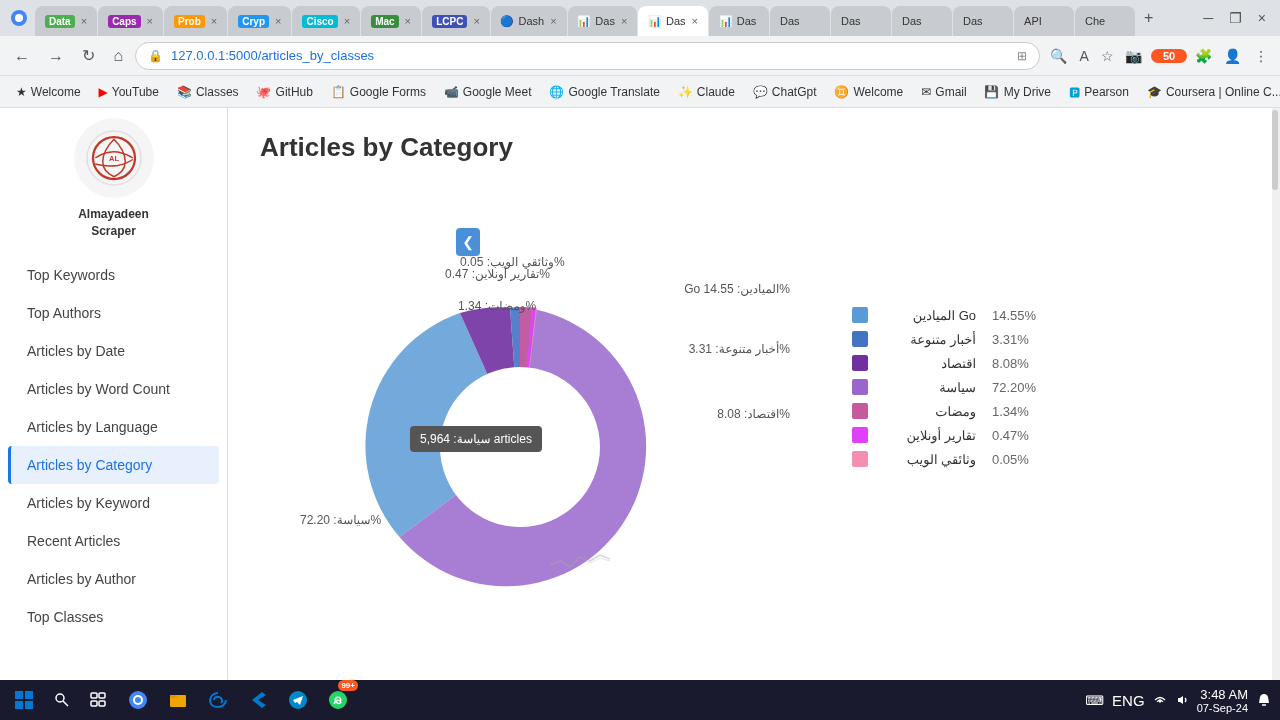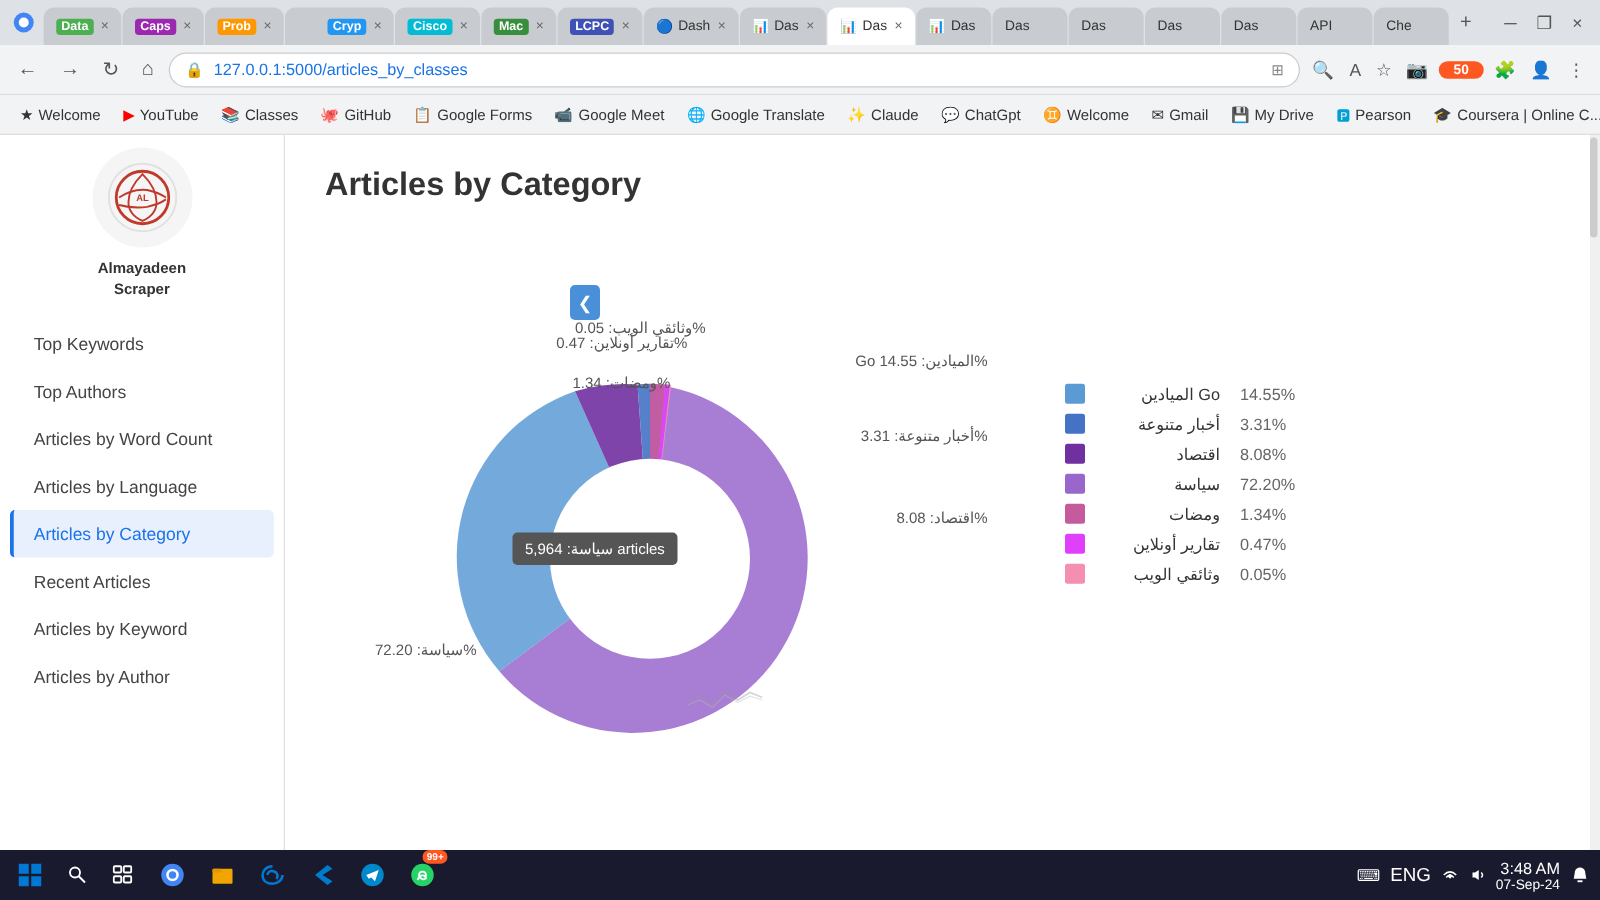--- a/index.html
+++ b/index.html
@@ -94,21 +94,21 @@
     </div>
     <div class="tab">
       <span style="background:#9C27B0;color:white;padding:1px 4px;border-radius:3px;font-size:10px;font-weight:bold;">Caps</span>
       <span class="tab-close">×</span>
     </div>
     <div class="tab">
       <span style="background:#FF9800;color:white;padding:1px 4px;border-radius:3px;font-size:10px;font-weight:bold;">Prob</span>
       <span class="tab-close">×</span>
     </div>
     <div class="tab">
-      <span style="background:#2196F3;color:white;padding:1px 4px;border-radius:3px;font-size:10px;font-weight:bold;margin-left:24px;">Cryp</span>
+      <span style="background:#2196F3;color:white;padding:1px 4px;border-radius:3px;font-size:10px;font-weight:bold;">Cryp</span>
       <span class="tab-close">×</span>
     </div>
     <div class="tab">
       <span style="background:#00BCD4;color:white;padding:1px 4px;border-radius:3px;font-size:10px;font-weight:bold;text-align:right;">Cisco</span>
       <span class="tab-close">×</span>
     </div>
     <div class="tab">
       <span style="background:#388E3C;color:white;padding:1px 4px;border-radius:3px;font-size:10px;font-weight:bold;">Mac</span>
       <span class="tab-close">×</span>
     </div>
@@ -265,36 +265,42 @@
         <span>Scraper</span>
       </div>
       <nav class="sidebar-nav">
         <div class="nav-item">
           <span>Top Keywords</span>
         </div>
         <div class="nav-item">
           <span>Top Authors</span>
         </div>
         <div class="nav-item">
+          <span>Articles by Date</span>
+        </div>
+        <div class="nav-item">
           <span>Articles by Word Count</span>
         </div>
         <div class="nav-item">
           <span>Articles by Language</span>
         </div>
         <div class="nav-item active" style="border-left:3px solid #1a73e8;">
           <span>Articles by Category</span>
         </div>
         <div class="nav-item">
+          <span>Articles by Keyword</span>
+        </div>
+        <div class="nav-item">
           <span>Recent Articles</span>
         </div>
         <div class="nav-item">
-          <span>Articles by Keyword</span>
-        </div>
-        <div class="nav-item">
           <span>Articles by Author</span>
+        </div>
+        <div class="nav-item">
+          <span>Top Classes</span>
         </div>
       </nav>
     </div>
 
     <div style="position:relative;">
       <button class="sidebar-toggle">❮</button>
     </div>
 
     <div class="main-content">
       <h1 class="page-title">Articles by Category</h1>

